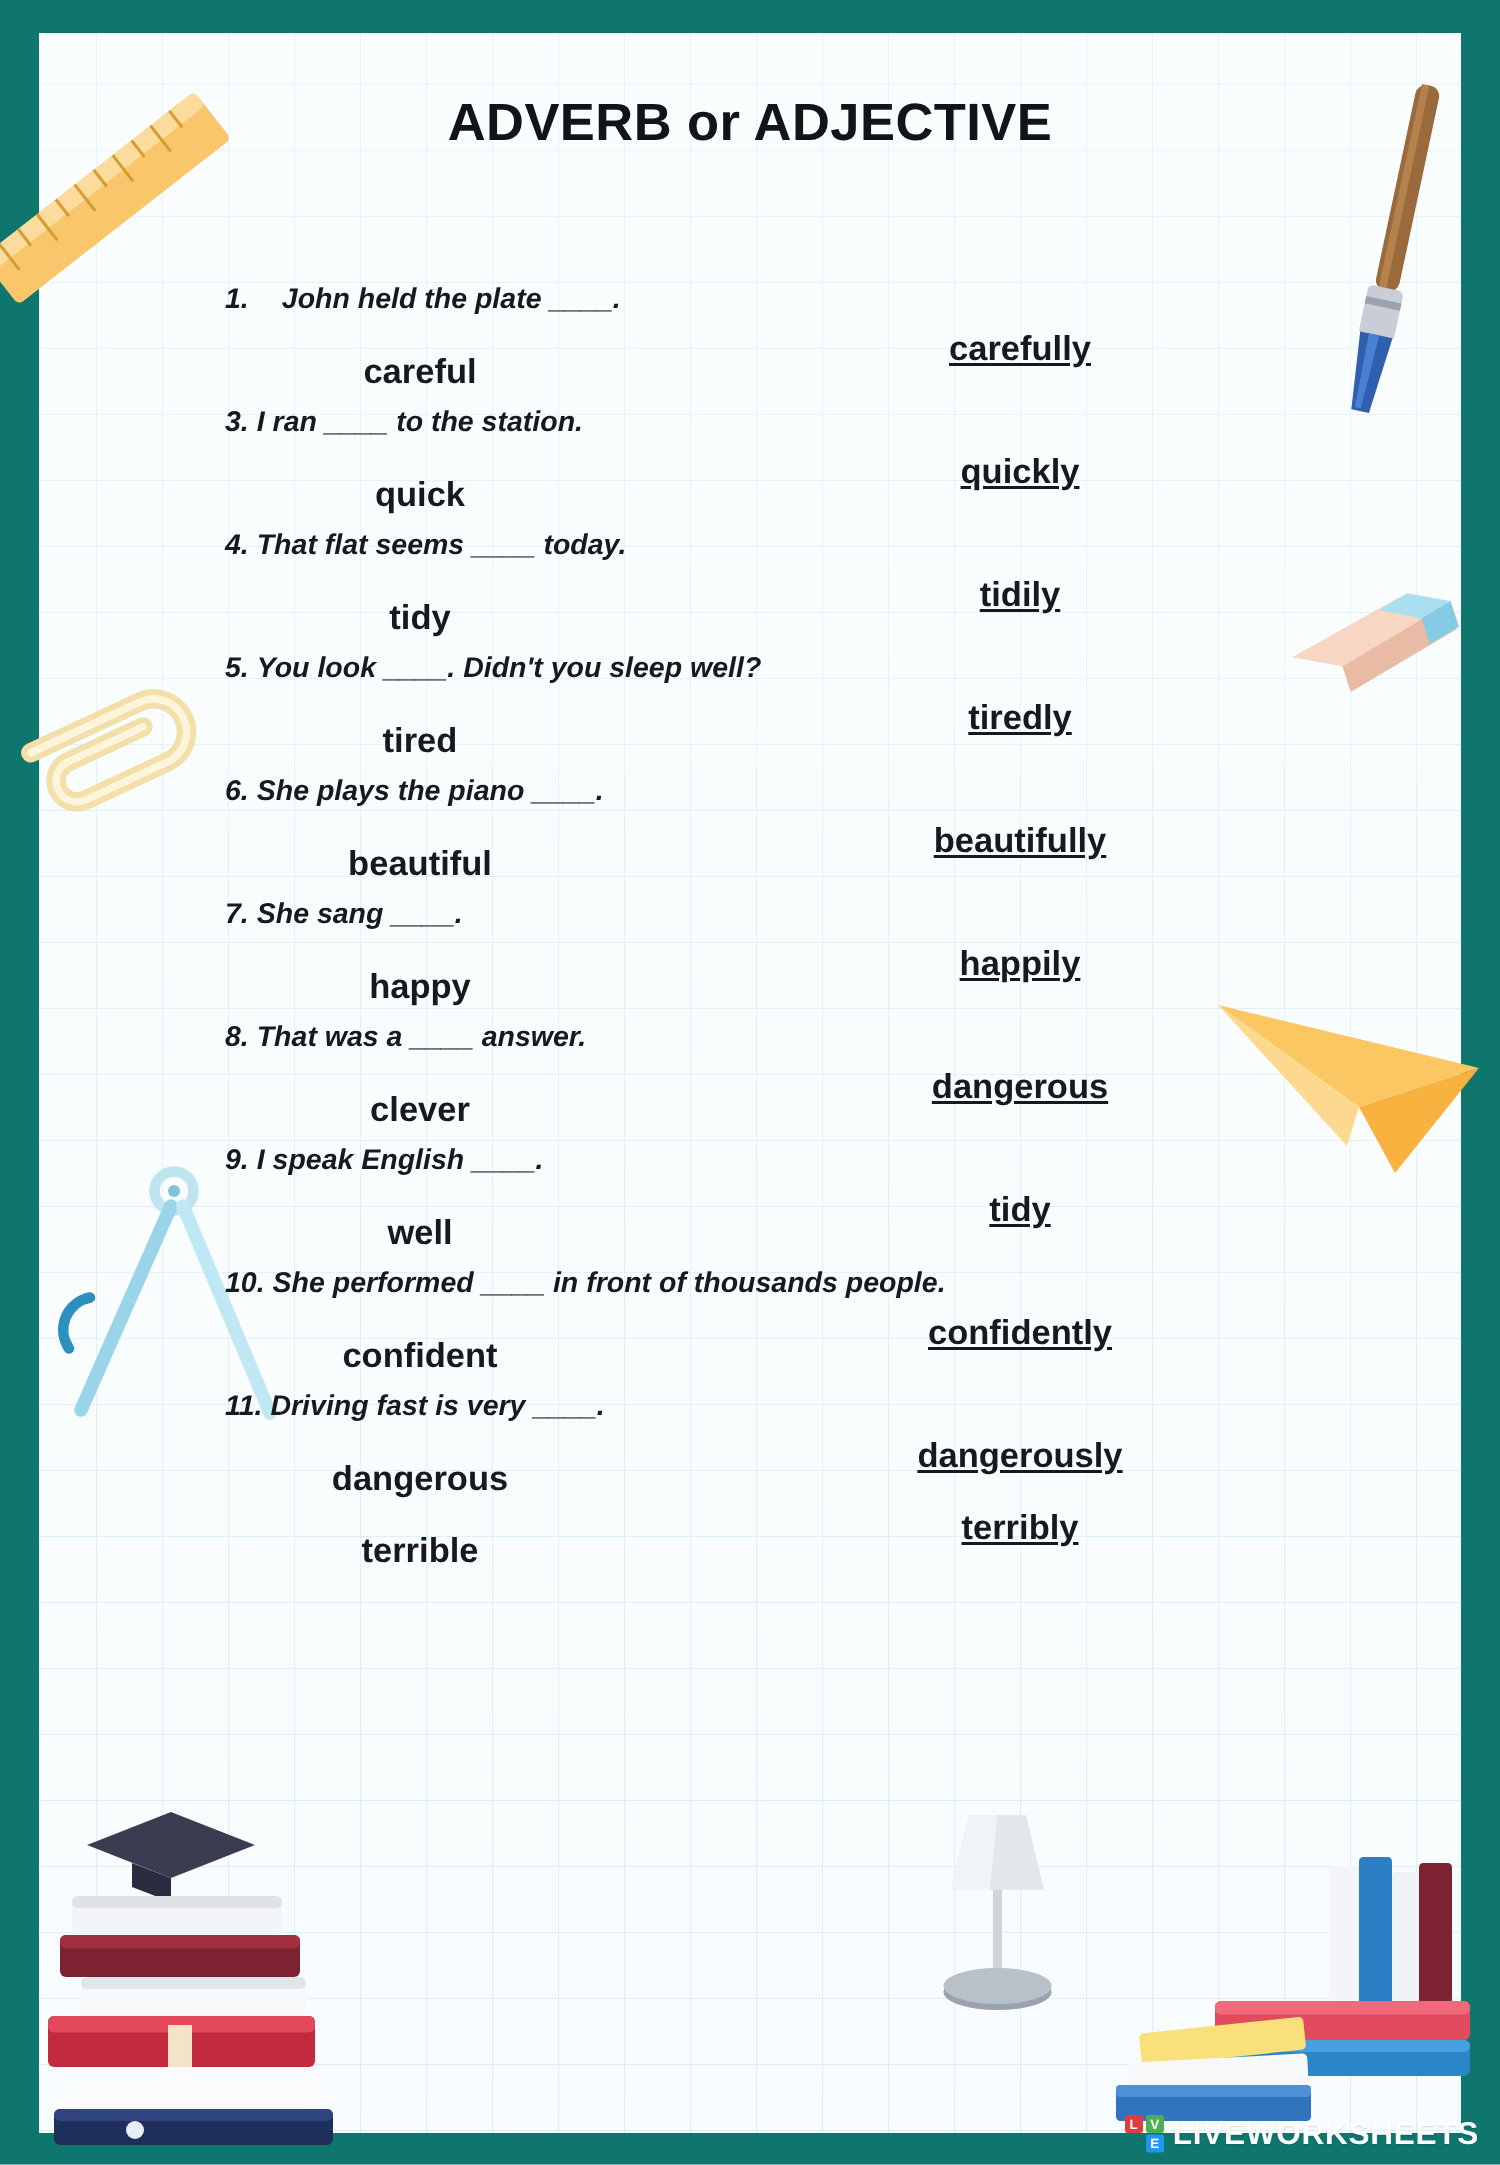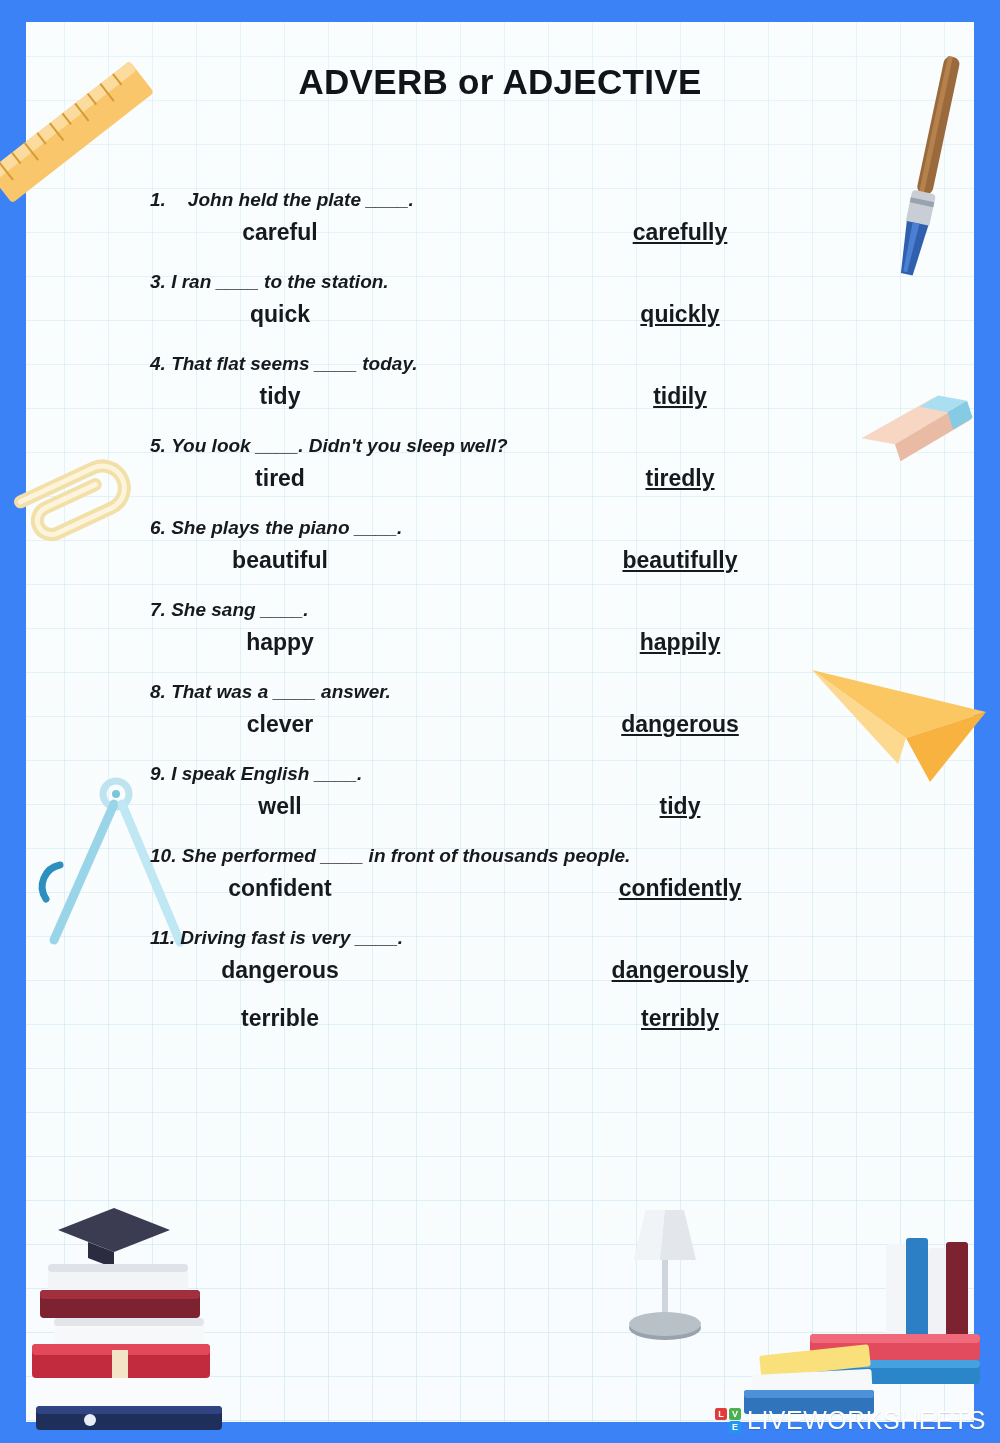--- a/index.html
+++ b/index.html
@@ -11,21 +11,21 @@
     height: 1443px;
     font-family: "Liberation Sans", sans-serif;
     background: #cfe9ef;
     overflow: hidden;
   }
 
   .page {
     position: relative;
     width: 1000px;
     height: 1443px;
-    background: #3b82f6;
+    background: #0f766e;
     overflow: hidden;
   }
 
   
   .paper {
     position: absolute;
     left: 26px;
     top: 22px;
     width: 948px;
     height: 1400px;
@@ -97,21 +97,21 @@
     position: relative;
     height: 44px;
     font-size: 23px;
     font-weight: bold;
     color: #16191d;
     margin-bottom: 4px;
   }
   .choice-a {
     position: absolute;
     left: 130px;
-    top: 0;
+    top: 15px;
     text-align: center;
     transform: translateX(-50%);
   }
   .choice-b {
     position: absolute;
     left: 530px;
     top: 0;
     text-align: center;
     transform: translateX(-50%);
     text-decoration: underline;
@@ -224,22 +224,22 @@
     display: flex;
     align-items: center;
     justify-content: center;
     line-height: 1;
   }
   .wm-red { background: #e23b3b; }
   .wm-stack { display: flex; flex-direction: column; gap: 1px; }
   .wm-green { background: #4caf50; }
   .wm-blue { background: #2196f3; }
   .wm-text {
-    font-size: 25px;
-    font-weight: normal;
+    font-size: 21px;
+    font-weight: bold;
     color: #ffffff;
     letter-spacing: 0.5px;
     text-shadow: 0 1px 1px rgba(0,0,0,0.15);
   }
 </style>
 </head>
 <body>
 
 <div class="page">
 

